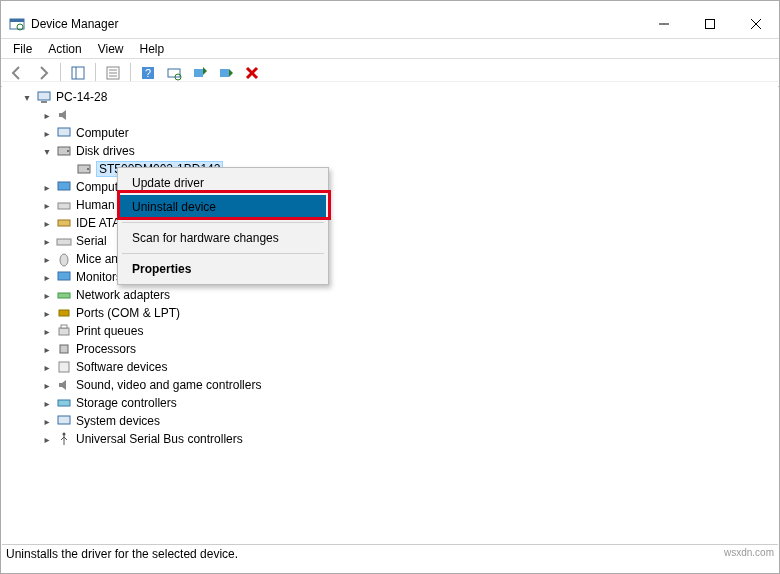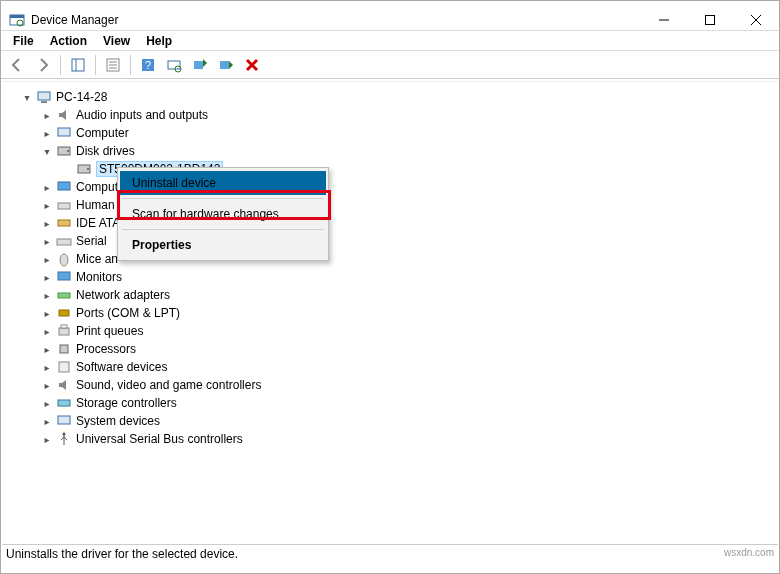--- a/index.html
+++ b/index.html
@@ -8,40 +8,40 @@
     font-family: "Segoe UI", Tahoma, sans-serif;
     font-size: 12px;
     background: #fff;
     width: 780px;
     height: 574px;
     overflow: hidden;
     border: 1px solid #aaa;
     position: relative;
   }
   .titlebar {
-    height: 30px;
+    height: 38px;
     display: flex;
     align-items: center;
     padding: 8px 0 0 8px;
     border-bottom: 1px solid #ddd;
     background: #fff;
   }
   .titlebar .icon { width:16px; height:16px; margin-right:6px; }
   .titlebar .title { flex: 1; font-size: 12px; }
   .titlebar .winbtn { width:46px; height:30px; display:flex; align-items:center; justify-content:center; }
   .winbtn svg { width:10px; height:10px; }
   .menubar {
     height: 20px;
     display: flex;
     align-items: center;
     padding: 0 4px;
     border-bottom: 1px solid #ddd;
     background: #fff;
   }
-  .menubar .mitem { padding: 18px 8px; font-weight: bold; }
+  .menubar .mitem { padding: 18px 8px; }
   .toolbar {
     height: 28px;
     display: flex;
     align-items: center;
     padding: 0 4px;
     gap: 2px;
     border-bottom: 1px solid #ccc;
     background: #fff;
   }
   .tbtn { width:24px; height:24px; display:flex; align-items:center; justify-content:center; }
@@ -210,21 +210,20 @@
       <span class="lbl">PC-14-28</span>
     </div>
 
     <div class="node indent2">
       <span class="exp">▸</span>
       <span class="ticon">
           <svg width="16" height="16" viewBox="0 0 16 16">
             <path d="M3 6h3l4-3v10l-4-3H3z" fill="#888"></path>
           </svg>
         </span>
-      <span class="lbl">Audio inputs and outputs</span>
     </div>
     <div class="node indent2">
       <span class="exp">▸</span>
       <span class="ticon">
           <svg width="16" height="16" viewBox="0 0 16 16">
             <rect x="2" y="3" width="12" height="8" fill="#dbe7f3" stroke="#3a6ea5"></rect>
           </svg>
         </span>
       <span class="lbl">Computer</span>
     </div>
@@ -382,20 +381,23 @@
             <path d="M8 2v12M8 6l-3 3M8 6l3 3" stroke="#555" fill="none"></path>
             <circle cx="8" cy="3" r="1.5" fill="#555"></circle>
           </svg>
         </span>
       <span class="lbl">Universal Serial Bus controllers</span>
     </div>
   </div>
 </div>
 
 <div class="ctxmenu">
+  <div class="citem">
+      <span>Update driver</span>
+    </div>
   <div class="citem hover">
       <span>Uninstall device</span>
     </div>
   <div class="csep"></div>
   <div class="citem">
       <span>Scan for hardware changes</span>
     </div>
   <div class="csep"></div>
   <div class="citem bold">
       <span>Properties</span>

